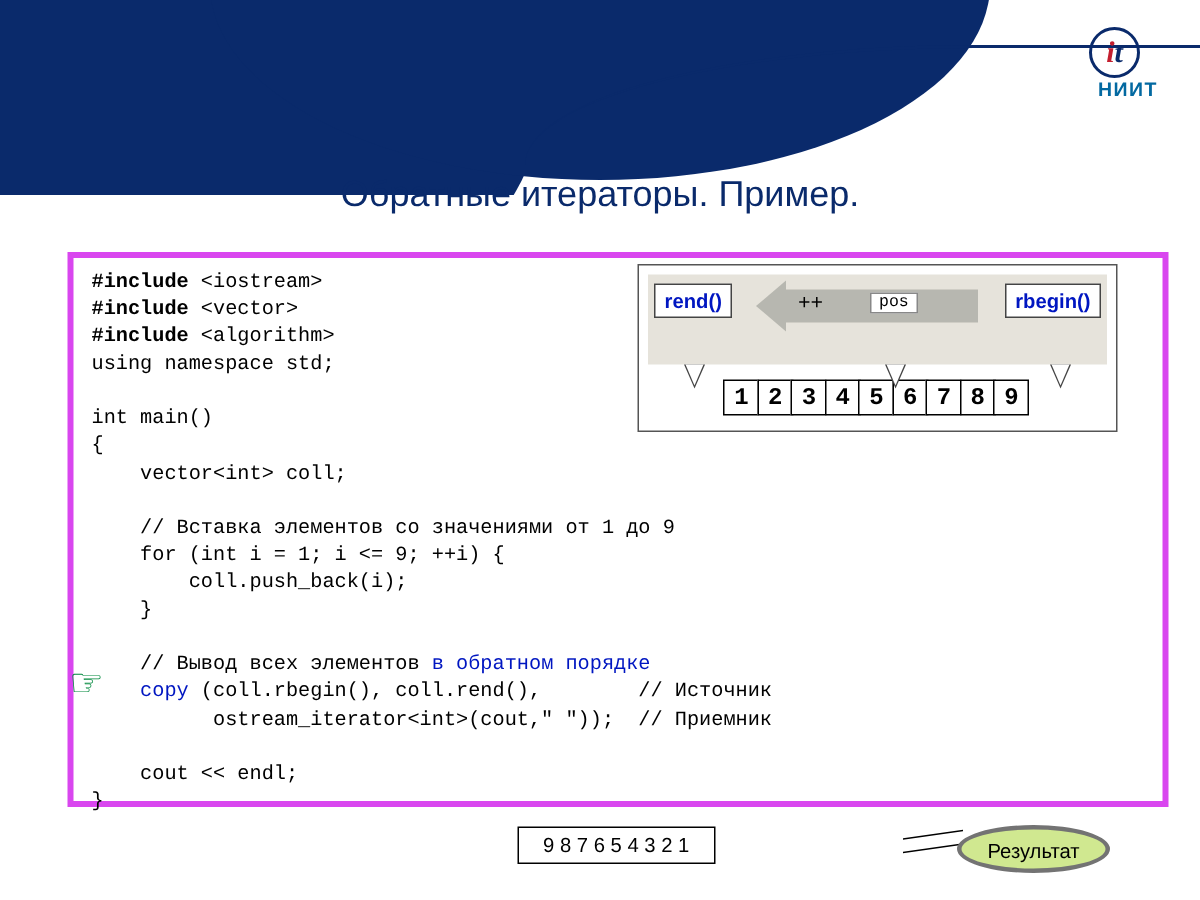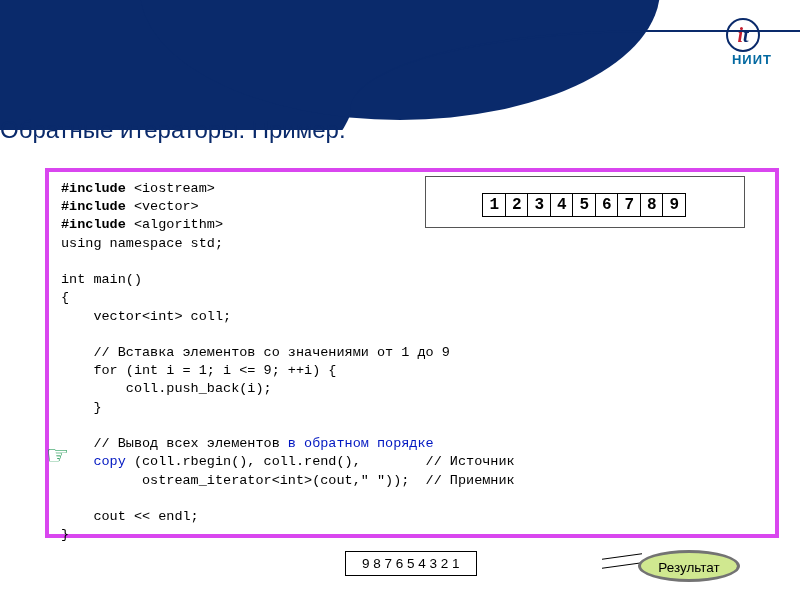--- a/index.html
+++ b/index.html
@@ -67,20 +67,21 @@
     font-weight: bold;
     font-size: 13px;
     letter-spacing: 1px;
     padding-left: 18px;
   }
   .title {
     position: absolute;
     top: 116px;
     left: 0;
     width: 100%;
+    text-align: center;
     color: #0a2a6b;
     font-size: 24px;
     font-family: Arial, sans-serif;
   }
   .code-box {
     position: absolute;
     left: 45px;
     top: 168px;
     width: 734px;
     height: 370px;
@@ -260,20 +261,34 @@
 <span>    // Вывод всех элементов </span><span class="blue-kw">в обратном порядке</span>
 <span class="blue-kw">    copy</span><span> (coll.rbegin(), coll.rend(),        // Источник</span>
 <span>          ostream_iterator&lt;int&gt;(cout," "));  // Приемник</span>
 
 <span>    cout &lt;&lt; endl;</span>
 <span>}</span></div>
 
 <div class="hand">☞</div>
 
 <div class="diagram">
+  <div class="diagram-top">
+    <div class="dlabel l">rend()</div>
+    <div class="arrow-head"></div>
+    <div class="arrow-body"></div>
+    <div class="arr-plus">++</div>
+    <div class="posbox">pos</div>
+    <div class="dlabel r">rbegin()</div>
+    <div class="pointer-outline" style="left:24px"></div>
+    <div class="pointer" style="left:25px"></div>
+    <div class="pointer-outline" style="left:158px"></div>
+    <div class="pointer" style="left:159px"></div>
+    <div class="pointer-outline" style="right:24px"></div>
+    <div class="pointer" style="right:25px"></div>
+  </div>
   <div class="cells">
     <div class="cell">1</div>
     <div class="cell">2</div>
     <div class="cell">3</div>
     <div class="cell">4</div>
     <div class="cell">5</div>
     <div class="cell">6</div>
     <div class="cell">7</div>
     <div class="cell">8</div>
     <div class="cell">9</div>

